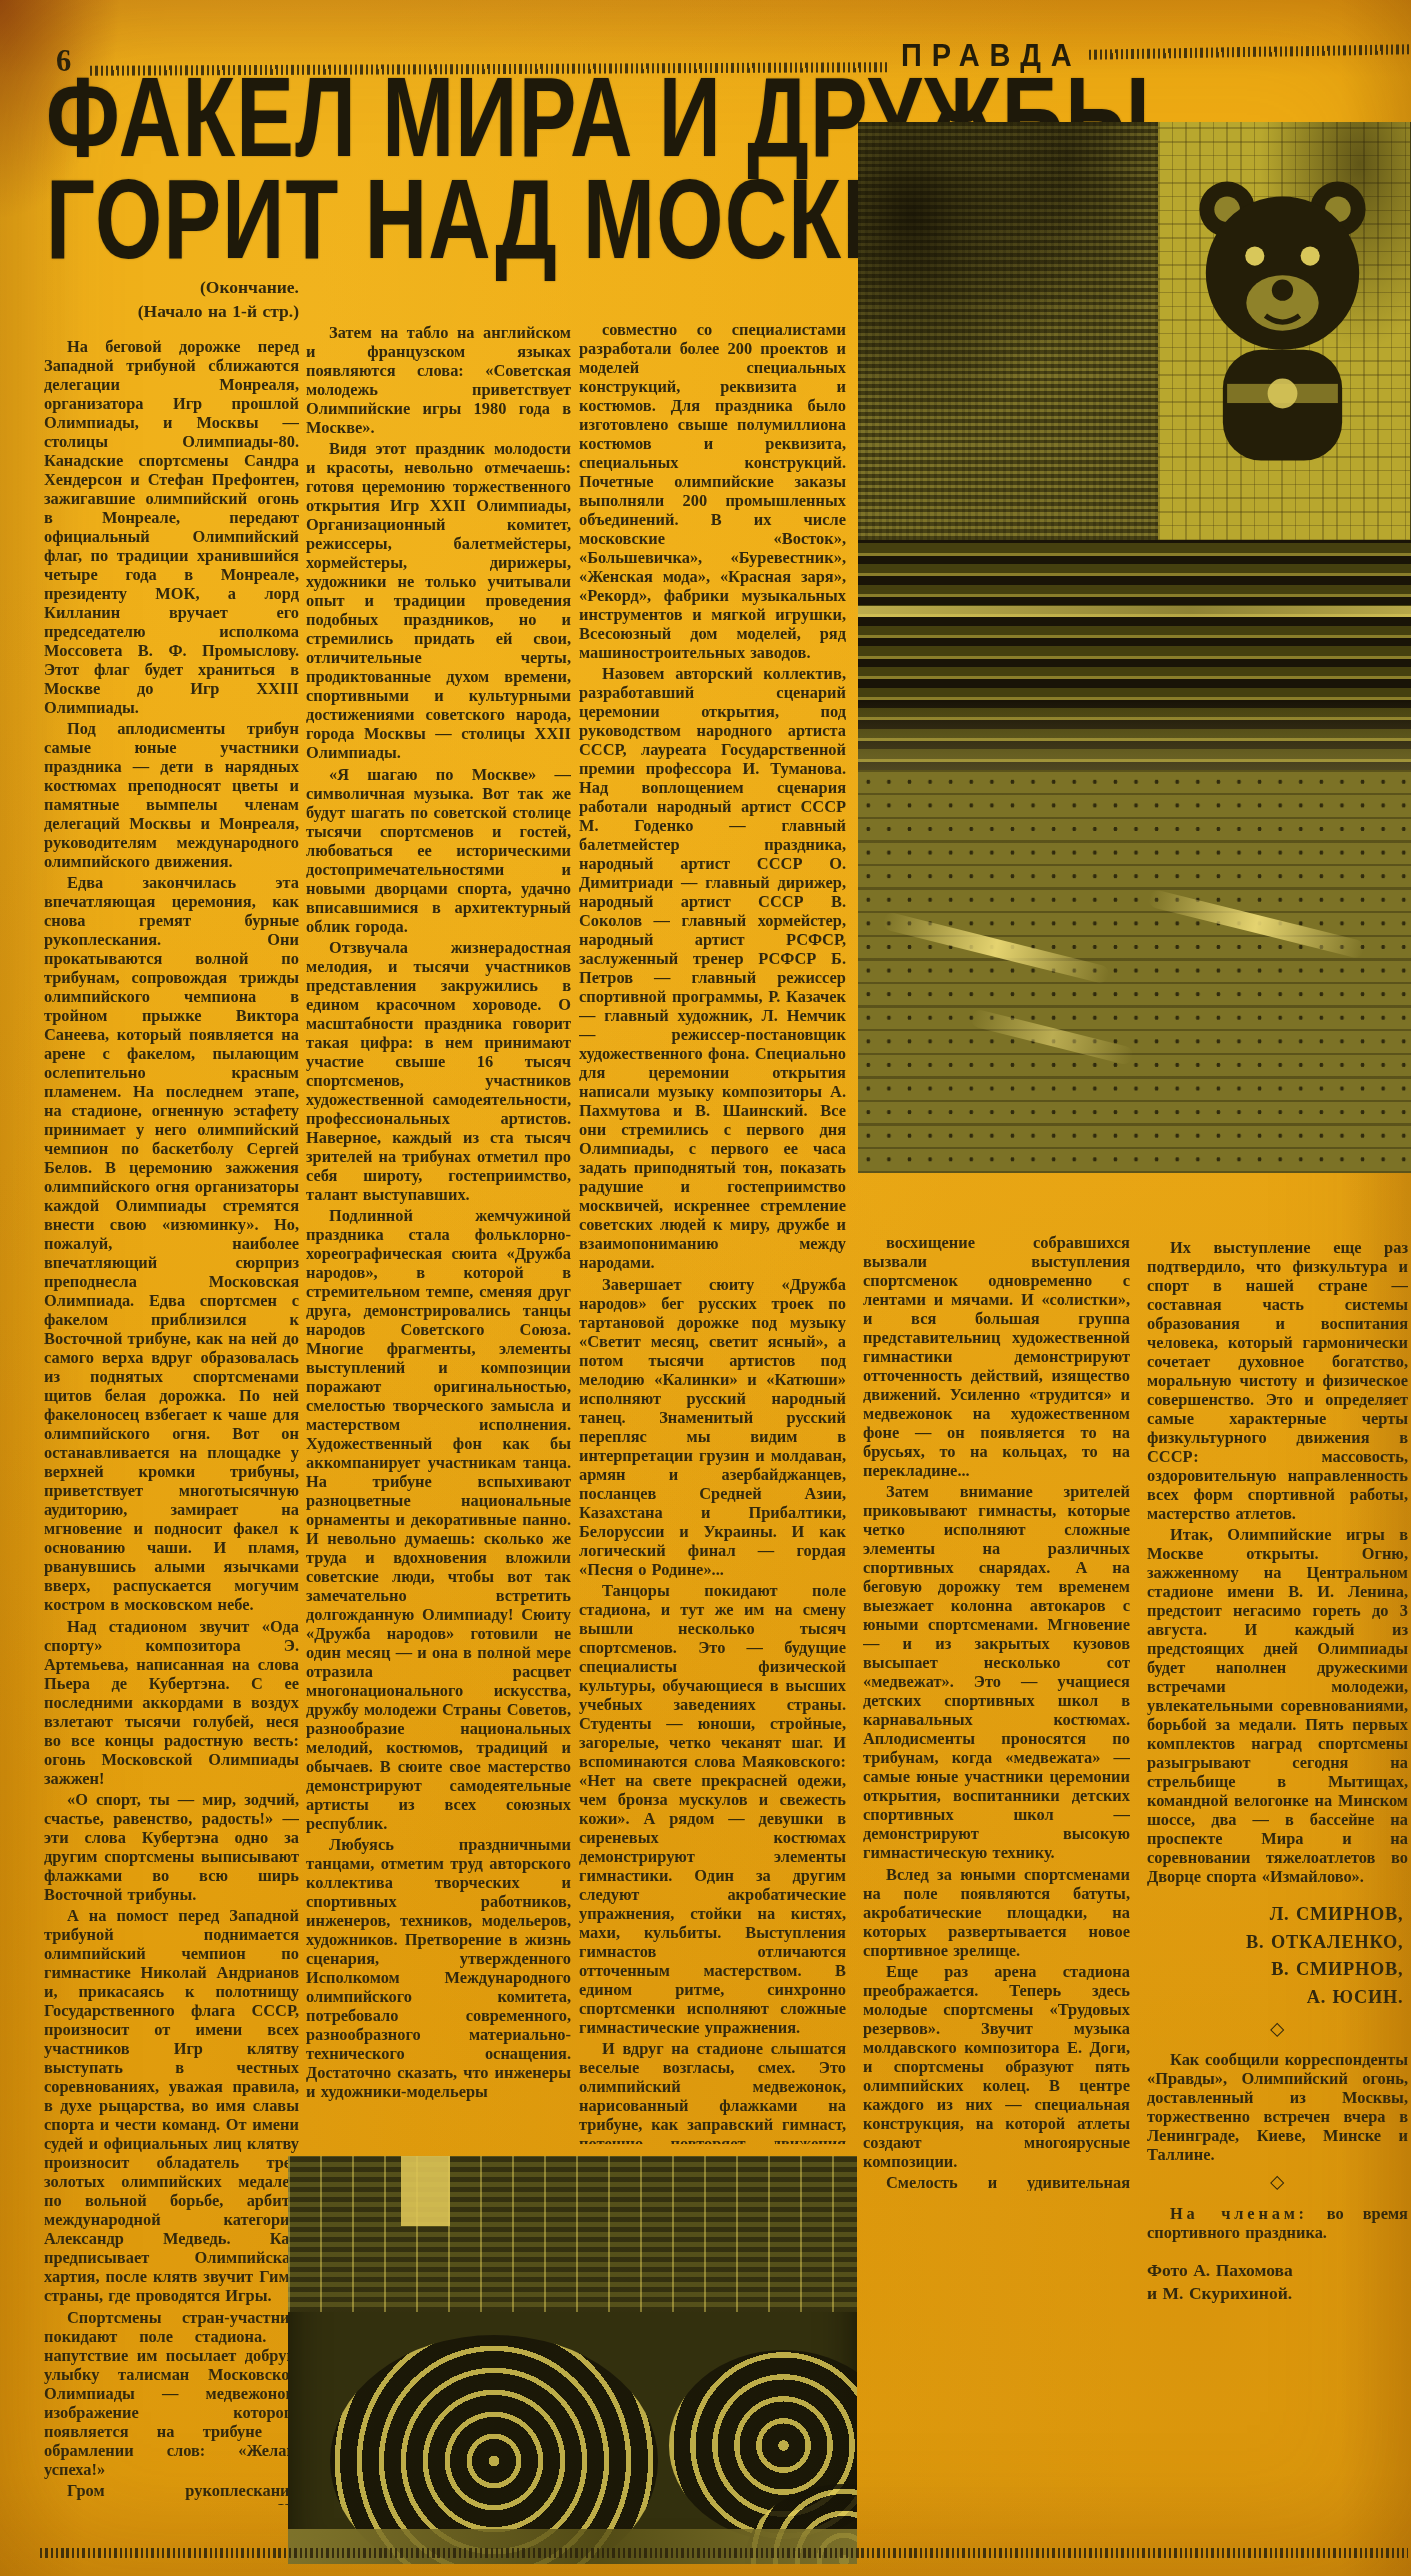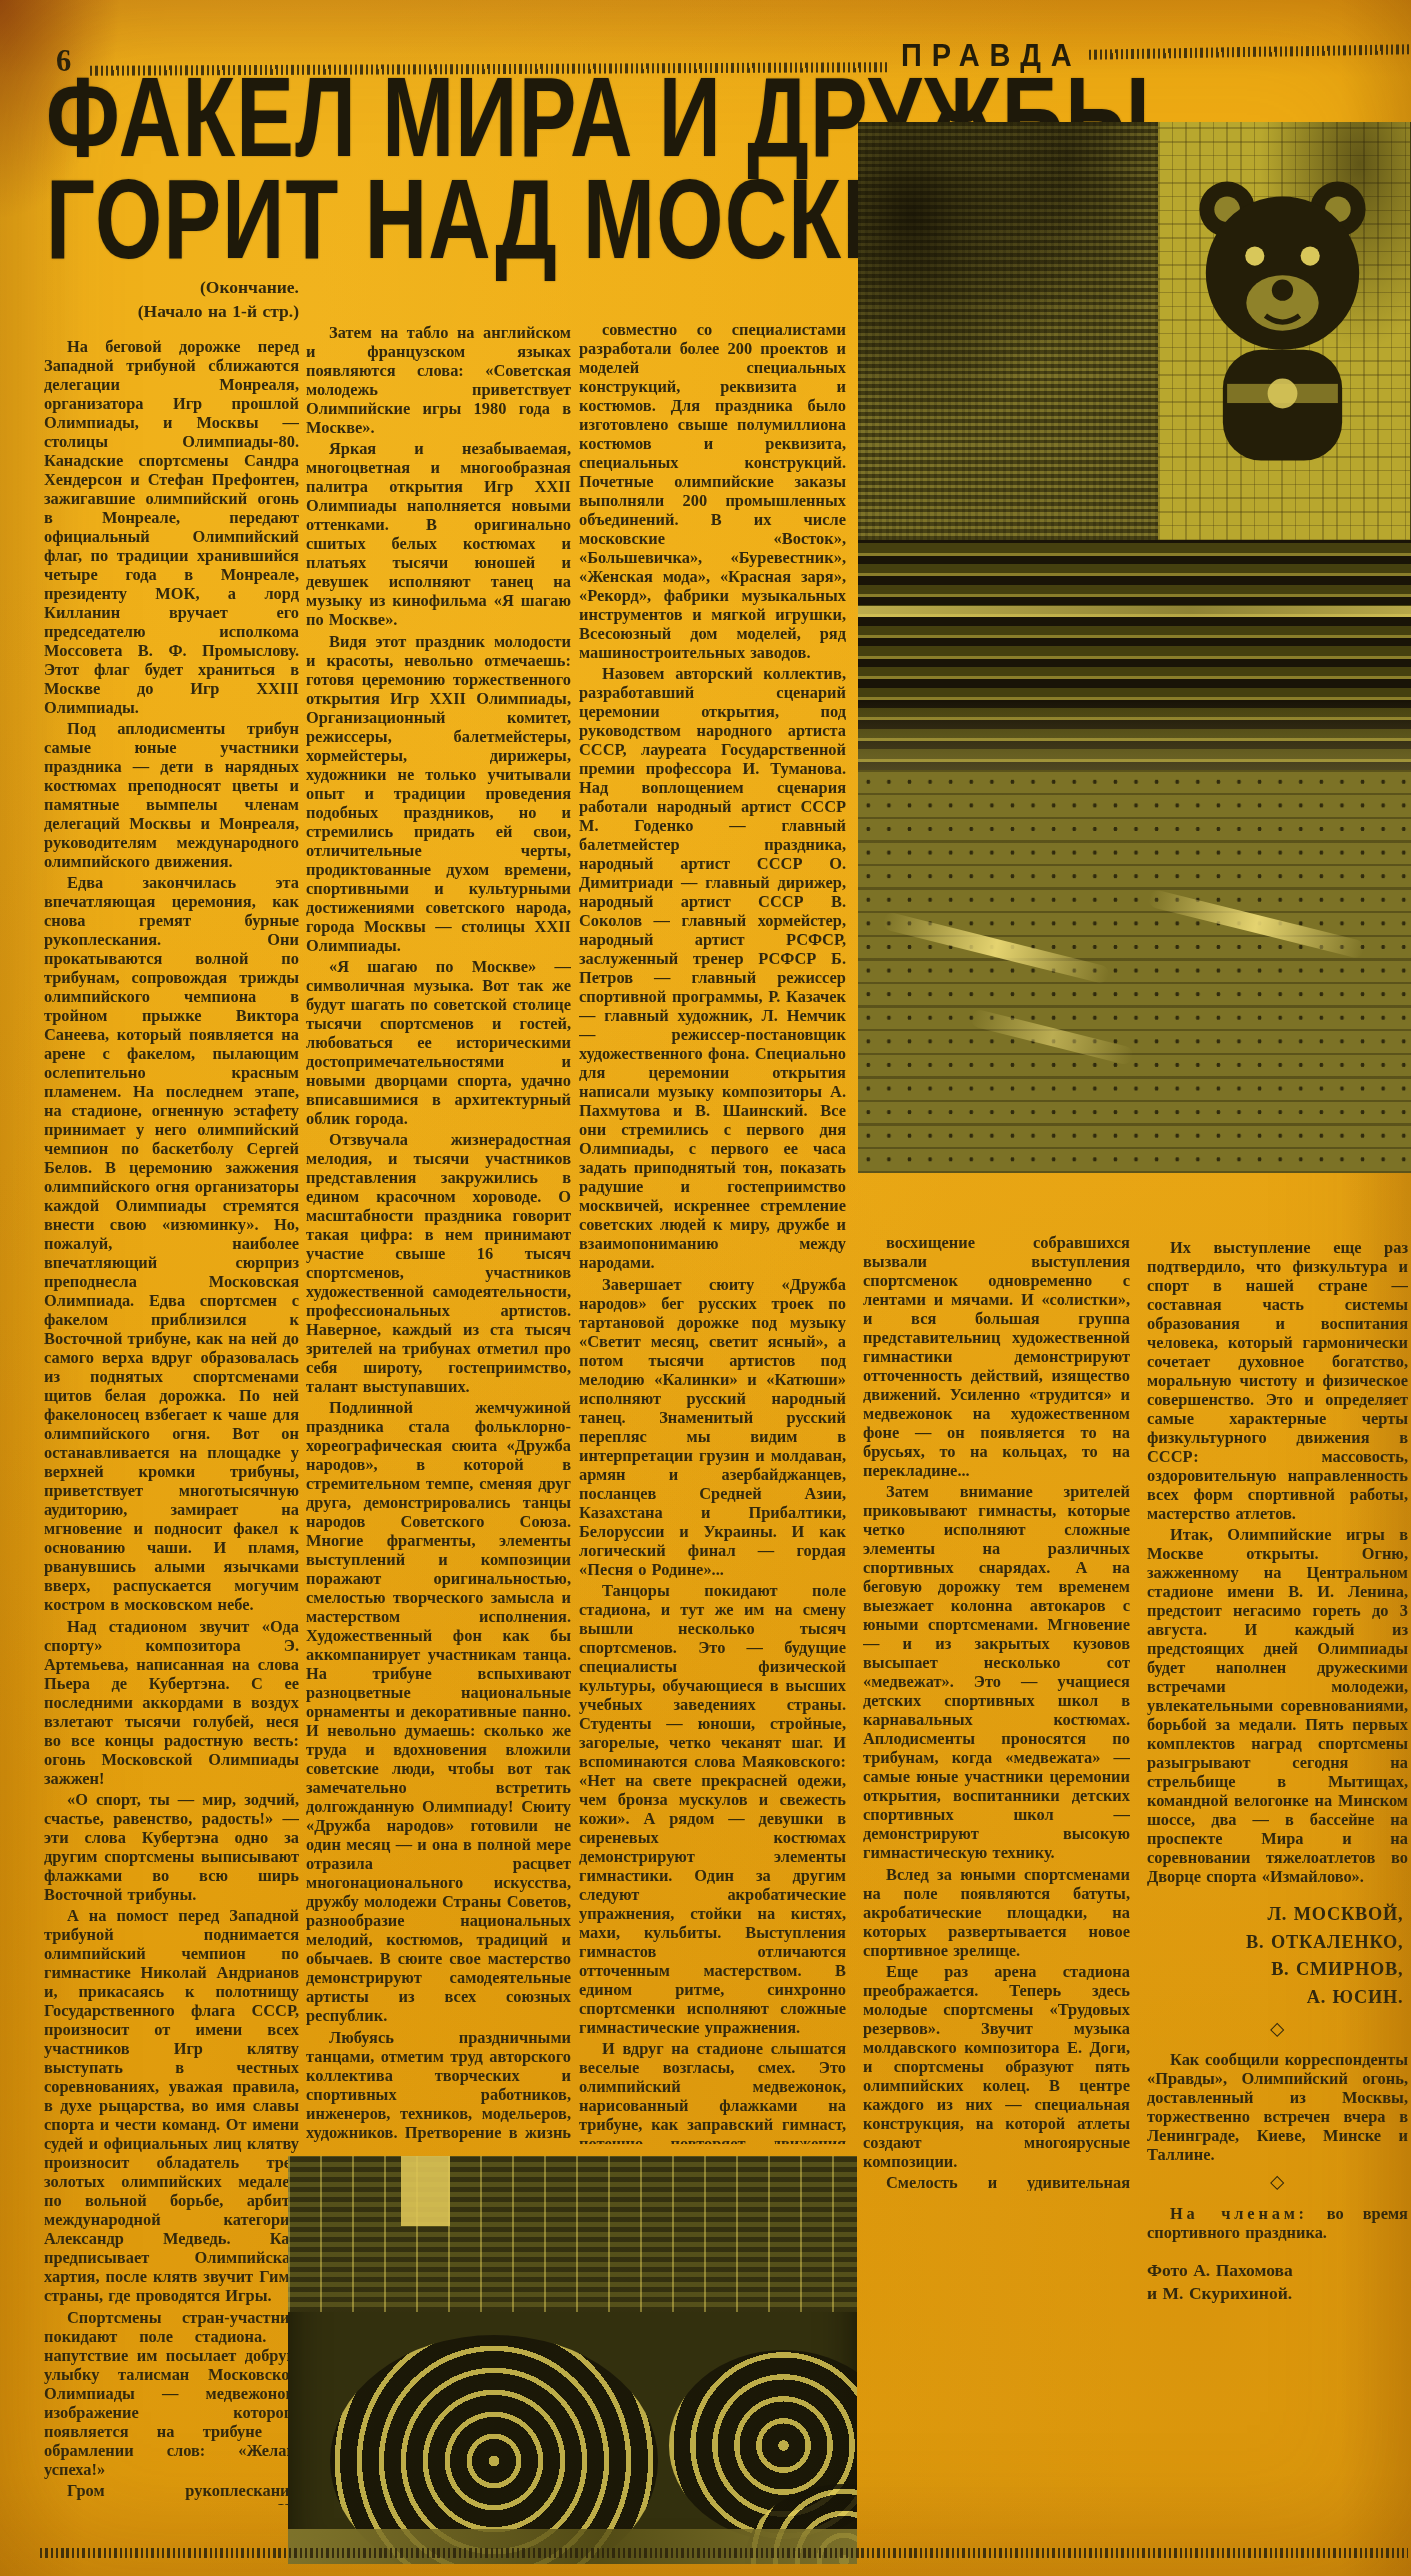--- a/index.html
+++ b/index.html
@@ -131,21 +131,20 @@
     <p>Над стадионом звучит «Ода спорту» композитора Э. Артемьева, написанная на слова Пьера де Кубертэна. С ее последними аккордами в воздух взлетают тысячи голубей, неся во все концы радостную весть: огонь Московской Олимпиады зажжен!</p>
     <p>«О спорт, ты — мир, зодчий, счастье, равенство, радость!» — эти слова Кубертэна одно за другим спортсмены выписывают флажками во всю ширь Восточной трибуны.</p>
     <p>А на помост перед Западной трибуной поднимается олимпийский чемпион по гимнастике Николай Андрианов и, прикасаясь к полотнищу Государственного флага СССР, произносит от имени всех участников Игр клятву выступать в честных соревнованиях, уважая правила, в духе рыцарства, во имя славы спорта и чести команд. От имени судей и официальных лиц клятву произносит обладатель трех золотых олимпийских медалей по вольной борьбе, арбитр международной категории Александр Медведь. Как предписывает Олимпийская хартия, после клятв звучит Гимн страны, где проводятся Игры.</p>
     <p>Спортсмены стран-участниц покидают поле стадиона. В напутствие им посылает добрую улыбку талисман Московской Олимпиады — медвежонок, изображение которого появляется на трибуне в обрамлении слов: «Желаю успеха!»</p>
     <p>Гром рукоплесканий прокатывается по стадиону. На телевизионном табло появляются герои космоса Леонид Попов и Валерий Рюмин. Отважные советские космонавты, уже более трех месяцев несущие вахту в просторах Вселенной, обращаются с теплым приветствием к олимпийцам, желают им счастливых стартов.</p>
 
   </div>
 
   <div class="col c2">
     <p>Затем на табло на английском и французском языках появляются слова: «Советская молодежь приветствует Олимпийские игры 1980 года в Москве».</p>
-    <p>Яркая и незабываемая, многоцветная и многообразная палитра открытия Игр XXII Олимпиады наполняется новыми оттенками. В оригинально сшитых белых костюмах и платьях тысячи юношей и девушек исполняют танец на музыку из кинофильма «Я шагаю по Москве».</p>
     <p>Видя этот праздник молодости и красоты, невольно отмечаешь: готовя церемонию торжественного открытия Игр XXII Олимпиады, Организационный комитет, режиссеры, балетмейстеры, хормейстеры, дирижеры, художники не только учитывали опыт и традиции проведения подобных праздников, но и стремились придать ей свои, отличительные черты, продиктованные духом времени, спортивными и культурными достижениями советского народа, города Москвы — столицы XXII Олимпиады.</p>
     <p>«Я шагаю по Москве» — символичная музыка. Вот так же будут шагать по советской столице тысячи спортсменов и гостей, любоваться ее историческими достопримечательностями и новыми дворцами спорта, удачно вписавшимися в архитектурный облик города.</p>
     <p>Отзвучала жизнерадостная мелодия, и тысячи участников представления закружились в едином красочном хороводе. О масштабности праздника говорит такая цифра: в нем принимают участие свыше 16 тысяч спортсменов, участников художественной самодеятельности, профессиональных артистов. Наверное, каждый из ста тысяч зрителей на трибунах отметил про себя широту, гостеприимство, талант выступавших.</p>
     <p>Подлинной жемчужиной праздника стала фольклорно-хореографическая сюита «Дружба народов», в которой в стремительном темпе, сменяя друг друга, демонстрировались танцы народов Советского Союза. Многие фрагменты, элементы выступлений и композиции поражают оригинальностью, смелостью творческого замысла и мастерством исполнения. Художественный фон как бы аккомпанирует участникам танца. На трибуне вспыхивают разноцветные национальные орнаменты и декоративные панно. И невольно думаешь: сколько же труда и вдохновения вложили советские люди, чтобы вот так замечательно встретить долгожданную Олимпиаду! Сюиту «Дружба народов» готовили не один месяц — и она в полной мере отразила расцвет многонационального искусства, дружбу молодежи Страны Советов, разнообразие национальных мелодий, костюмов, традиций и обычаев. В сюите свое мастерство демонстрируют самодеятельные артисты из всех союзных республик.</p>
     <p>Любуясь праздничными танцами, отметим труд авторского коллектива творческих и спортивных работников, инженеров, техников, модельеров, художников. Претворение в жизнь сценария, утвержденного Исполкомом Международного олимпийского комитета, потребовало современного, разнообразного материально-технического оснащения. Достаточно сказать, что инженеры и художники-модельеры</p>
   </div>
 
   <div class="col c3">
     <p>совместно со специалистами разработали более 200 проектов и моделей специальных конструкций, реквизита и костюмов. Для праздника было изготовлено свыше полумиллиона костюмов и реквизита, специальных конструкций. Почетные олимпийские заказы выполняли 200 промышленных объединений. В их числе московские «Восток», «Большевичка», «Буревестник», «Женская мода», «Красная заря», «Рекорд», фабрики музыкальных инструментов и мягкой игрушки, Всесоюзный дом моделей, ряд машиностроительных заводов.</p>
     <p>Назовем авторский коллектив, разработавший сценарий церемонии открытия, под руководством народного артиста СССР, лауреата Государственной премии профессора И. Туманова. Над воплощением сценария работали народный артист СССР М. Годенко — главный балетмейстер праздника, народный артист СССР О. Димитриади — главный дирижер, народный артист СССР В. Соколов — главный хормейстер, народный артист РСФСР, заслуженный тренер РСФСР Б. Петров — главный режиссер спортивной программы, Р. Казачек — главный художник, Л. Немчик — режиссер-постановщик художественного фона. Специально для церемонии открытия написали музыку композиторы А. Пахмутова и В. Шаинский. Все они стремились с первого дня Олимпиады, с первого ее часа задать приподнятый тон, показать радушие и гостеприимство москвичей, искреннее стремление советских людей к миру, дружбе и взаимопониманию между народами.</p>
@@ -160,21 +159,21 @@
     <p>Затем внимание зрителей приковывают гимнасты, которые четко исполняют сложные элементы на различных спортивных снарядах. А на беговую дорожку тем временем выезжает колонна автокаров с юными спортсменами. Мгновение — и из закрытых кузовов высыпает несколько сот «медвежат». Это — учащиеся детских спортивных школ в карнавальных костюмах. Аплодисменты проносятся по трибунам, когда «медвежата» — самые юные участники церемонии открытия, воспитанники детских спортивных школ — демонстрируют высокую гимнастическую технику.</p>
     <p>Вслед за юными спортсменами на поле появляются батуты, акробатические площадки, на которых развертывается новое спортивное зрелище.</p>
     <p>Еще раз арена стадиона преображается. Теперь здесь молодые спортсмены «Трудовых резервов». Звучит музыка молдавского композитора Е. Доги, и спортсмены образуют пять олимпийских колец. В центре каждого из них — специальная конструкция, на которой атлеты создают многоярусные композиции.</p>
     <p>Смелость и удивительная красота... Все это показано крупным планом лучшими физкультурниками многомиллионной гвардии молодежи.</p>
   </div>
 
   <div class="col c5">
     <p>Их выступление еще раз подтвердило, что физкультура и спорт в нашей стране — составная часть системы образования и воспитания человека, который гармонически сочетает духовное богатство, моральную чистоту и физическое совершенство. Это и определяет самые характерные черты физкультурного движения в СССР: массовость, оздоровительную направленность всех форм спортивной работы, мастерство атлетов.</p>
     <p>Итак, Олимпийские игры в Москве открыты. Огню, зажженному на Центральном стадионе имени В. И. Ленина, предстоит негасимо гореть до 3 августа. И каждый из предстоящих дней Олимпиады будет наполнен дружескими встречами молодежи, увлекательными соревнованиями, борьбой за медали. Пять первых комплектов наград спортсмены разыгрывают сегодня на стрельбище в Мытищах, командной велогонке на Минском шоссе, два — в бассейне на проспекте Мира и на соревновании тяжелоатлетов во Дворце спорта «Измайлово».</p>
     <div class="sigs">
-      <div>Л. МОСКВОЙ,</div>
+      <div>Л. СМИРНОВ,</div>
       <div>В. ОТКАЛЕНКО,</div>
       <div>В. СМИРНОВ,</div>
       <div>А. ЮСИН.</div>
     </div>
     <div class="diamond"></div>
     <p>Как сообщили корреспонденты «Правды», Олимпийский огонь, доставленный из Москвы, торжественно встречен вчера в Ленинграде, Киеве, Минске и Таллине.</p>
     <div class="diamond"></div>
     <p class="caption-note"><span class="spaced">На членам:</span><span> во время спортивного праздника.</span></p>
     <div class="credit">
       <div>Фото А. Пахомова</div>

